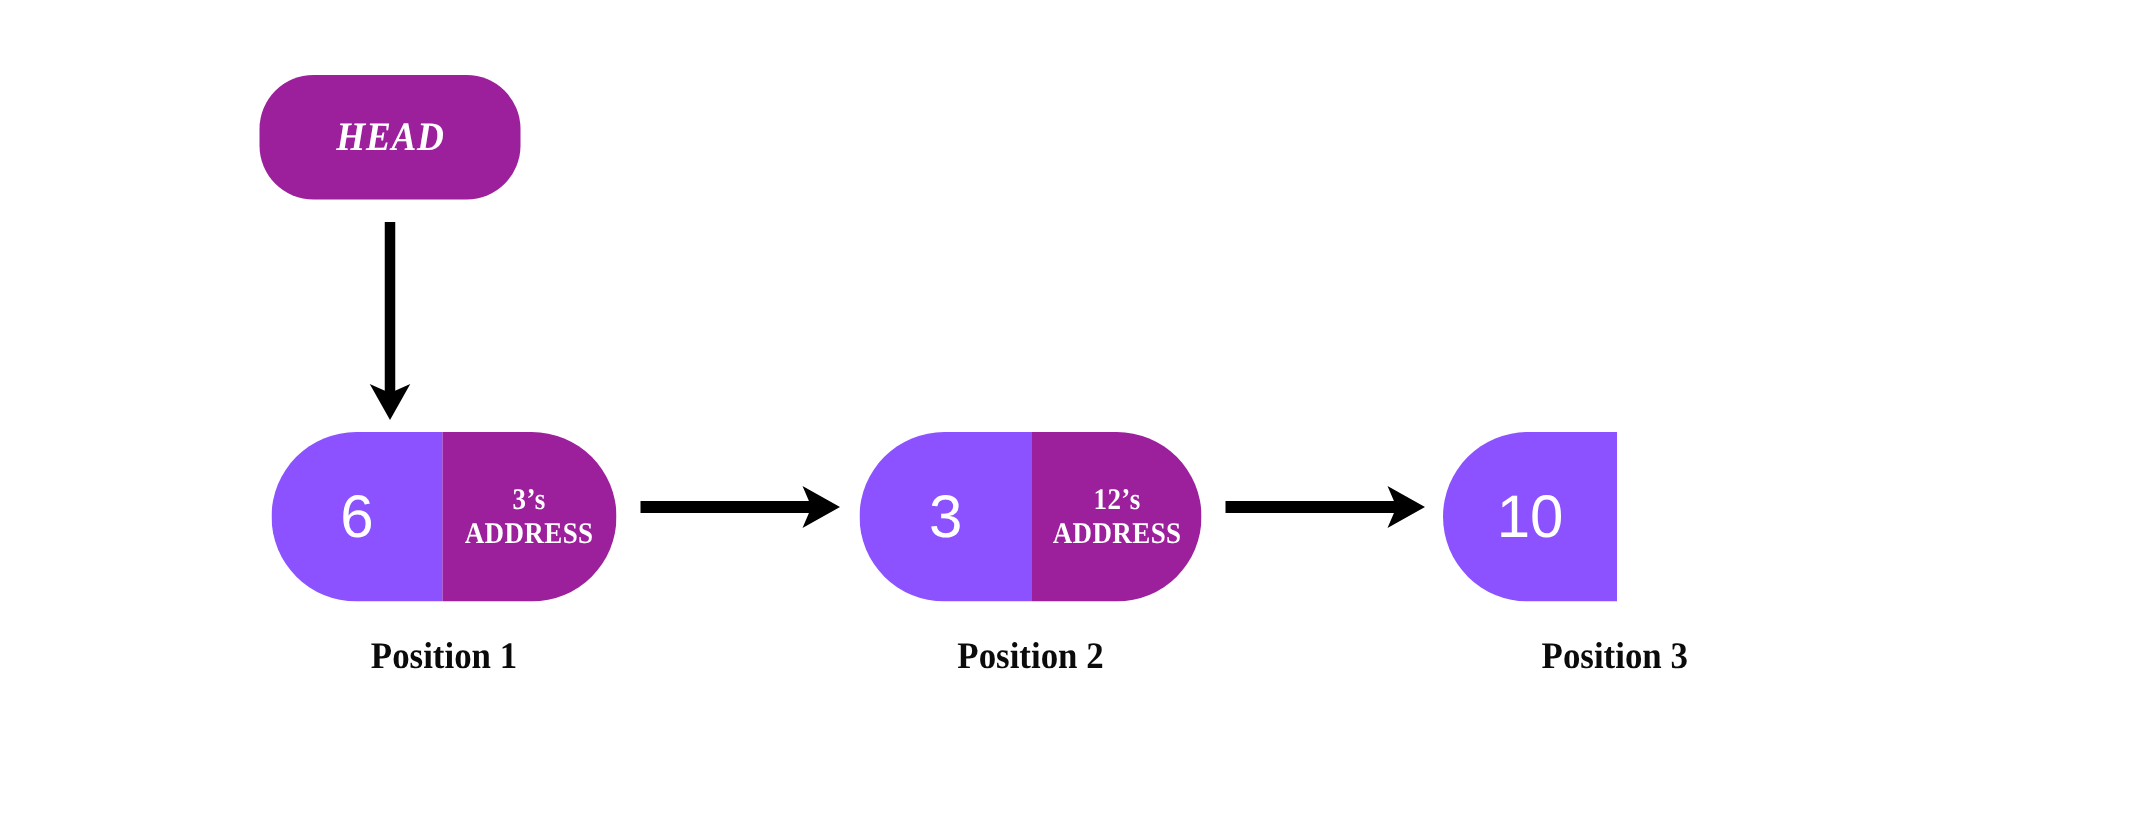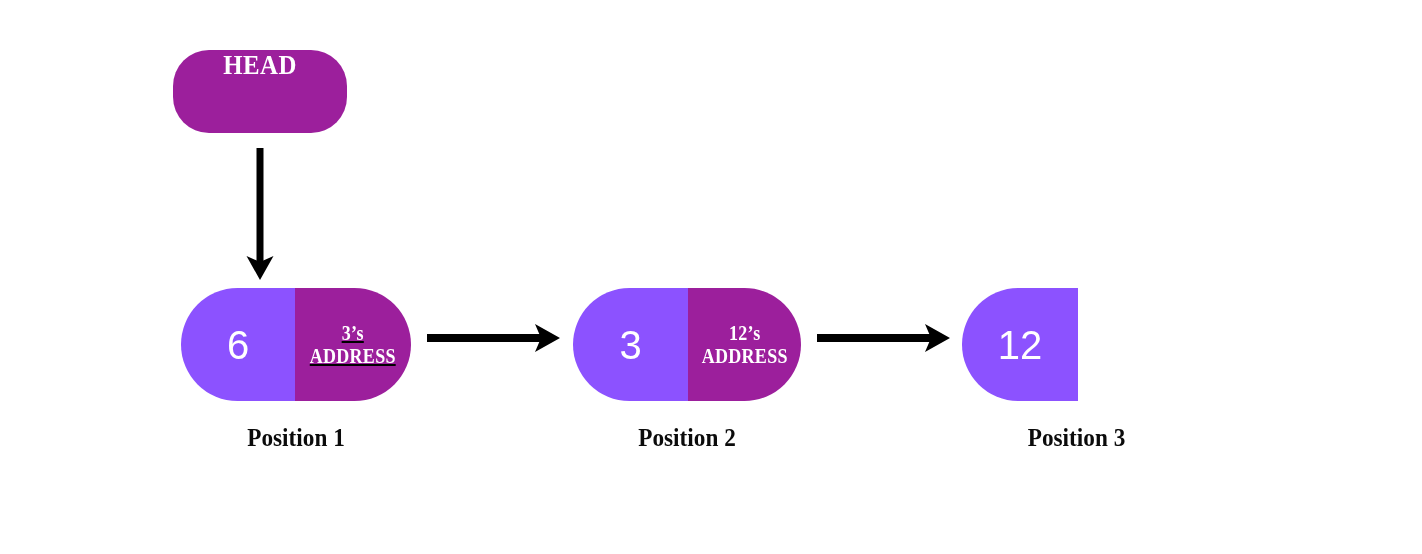--- a/index.html
+++ b/index.html
@@ -23,22 +23,23 @@
   
   .head-pill {
     position: absolute;
     left: 173px;
     top: 50px;
     width: 174px;
     height: 83px;
     border-radius: 36px;
     background: #9C1F9C;
     display: flex;
-    align-items: flex-start;
+    align-items: center;
     justify-content: center;
+    font-style: italic;
   }
   .head-label {
     color: #ffffff;
     font-family: "Liberation Serif", serif;
     font-weight: bold;
     font-size: 27px;
     letter-spacing: 0.5px;
     transform: scaleX(0.92);
   }
 
@@ -96,21 +97,21 @@
     font-size: 20px;
     line-height: 1.12;
     letter-spacing: 0.3px;
     transform: scaleX(0.9);
     padding: 0 4px;
   }
 
   
   #node-1 { left: 181px; width: 230px; }
   #node-1 .node-data { width: 114px; }
-  #node-1 .node-next { width: 116px; text-decoration: underline; }
+  #node-1 .node-next { width: 116px; }
 
   #node-2 { left: 573px; width: 228px; }
   #node-2 .node-data { width: 115px; }
   #node-2 .node-next { width: 113px; }
 
   #node-3 { left: 962px; width: 229px; }
   #node-3 .node-data { width: 116px; }
   #node-3 .node-next { width: 113px; }
 
   
@@ -174,21 +175,21 @@
     </div>
   </div>
 
   <svg class="arrow-svg arrow-h2" width="140" height="40" viewBox="0 0 140 40">
     <line x1="3" y1="20" x2="118" y2="20" stroke="#000000" stroke-width="8"></line>
     <polygon points="136,20 111,6 117,20 111,34" fill="#000000"></polygon>
   </svg>
 
   <div class="node" id="node-3">
     <div class="node-data">
-      <span class="node-value">12</span>
+      <span class="node-value">10</span>
     </div>
   </div>
 
   <div class="position-label" id="label-1">Position 1</div>
   <div class="position-label" id="label-2">Position 2</div>
   <div class="position-label" id="label-3">Position 3</div>
 
 </div>
 
 </body></html>

